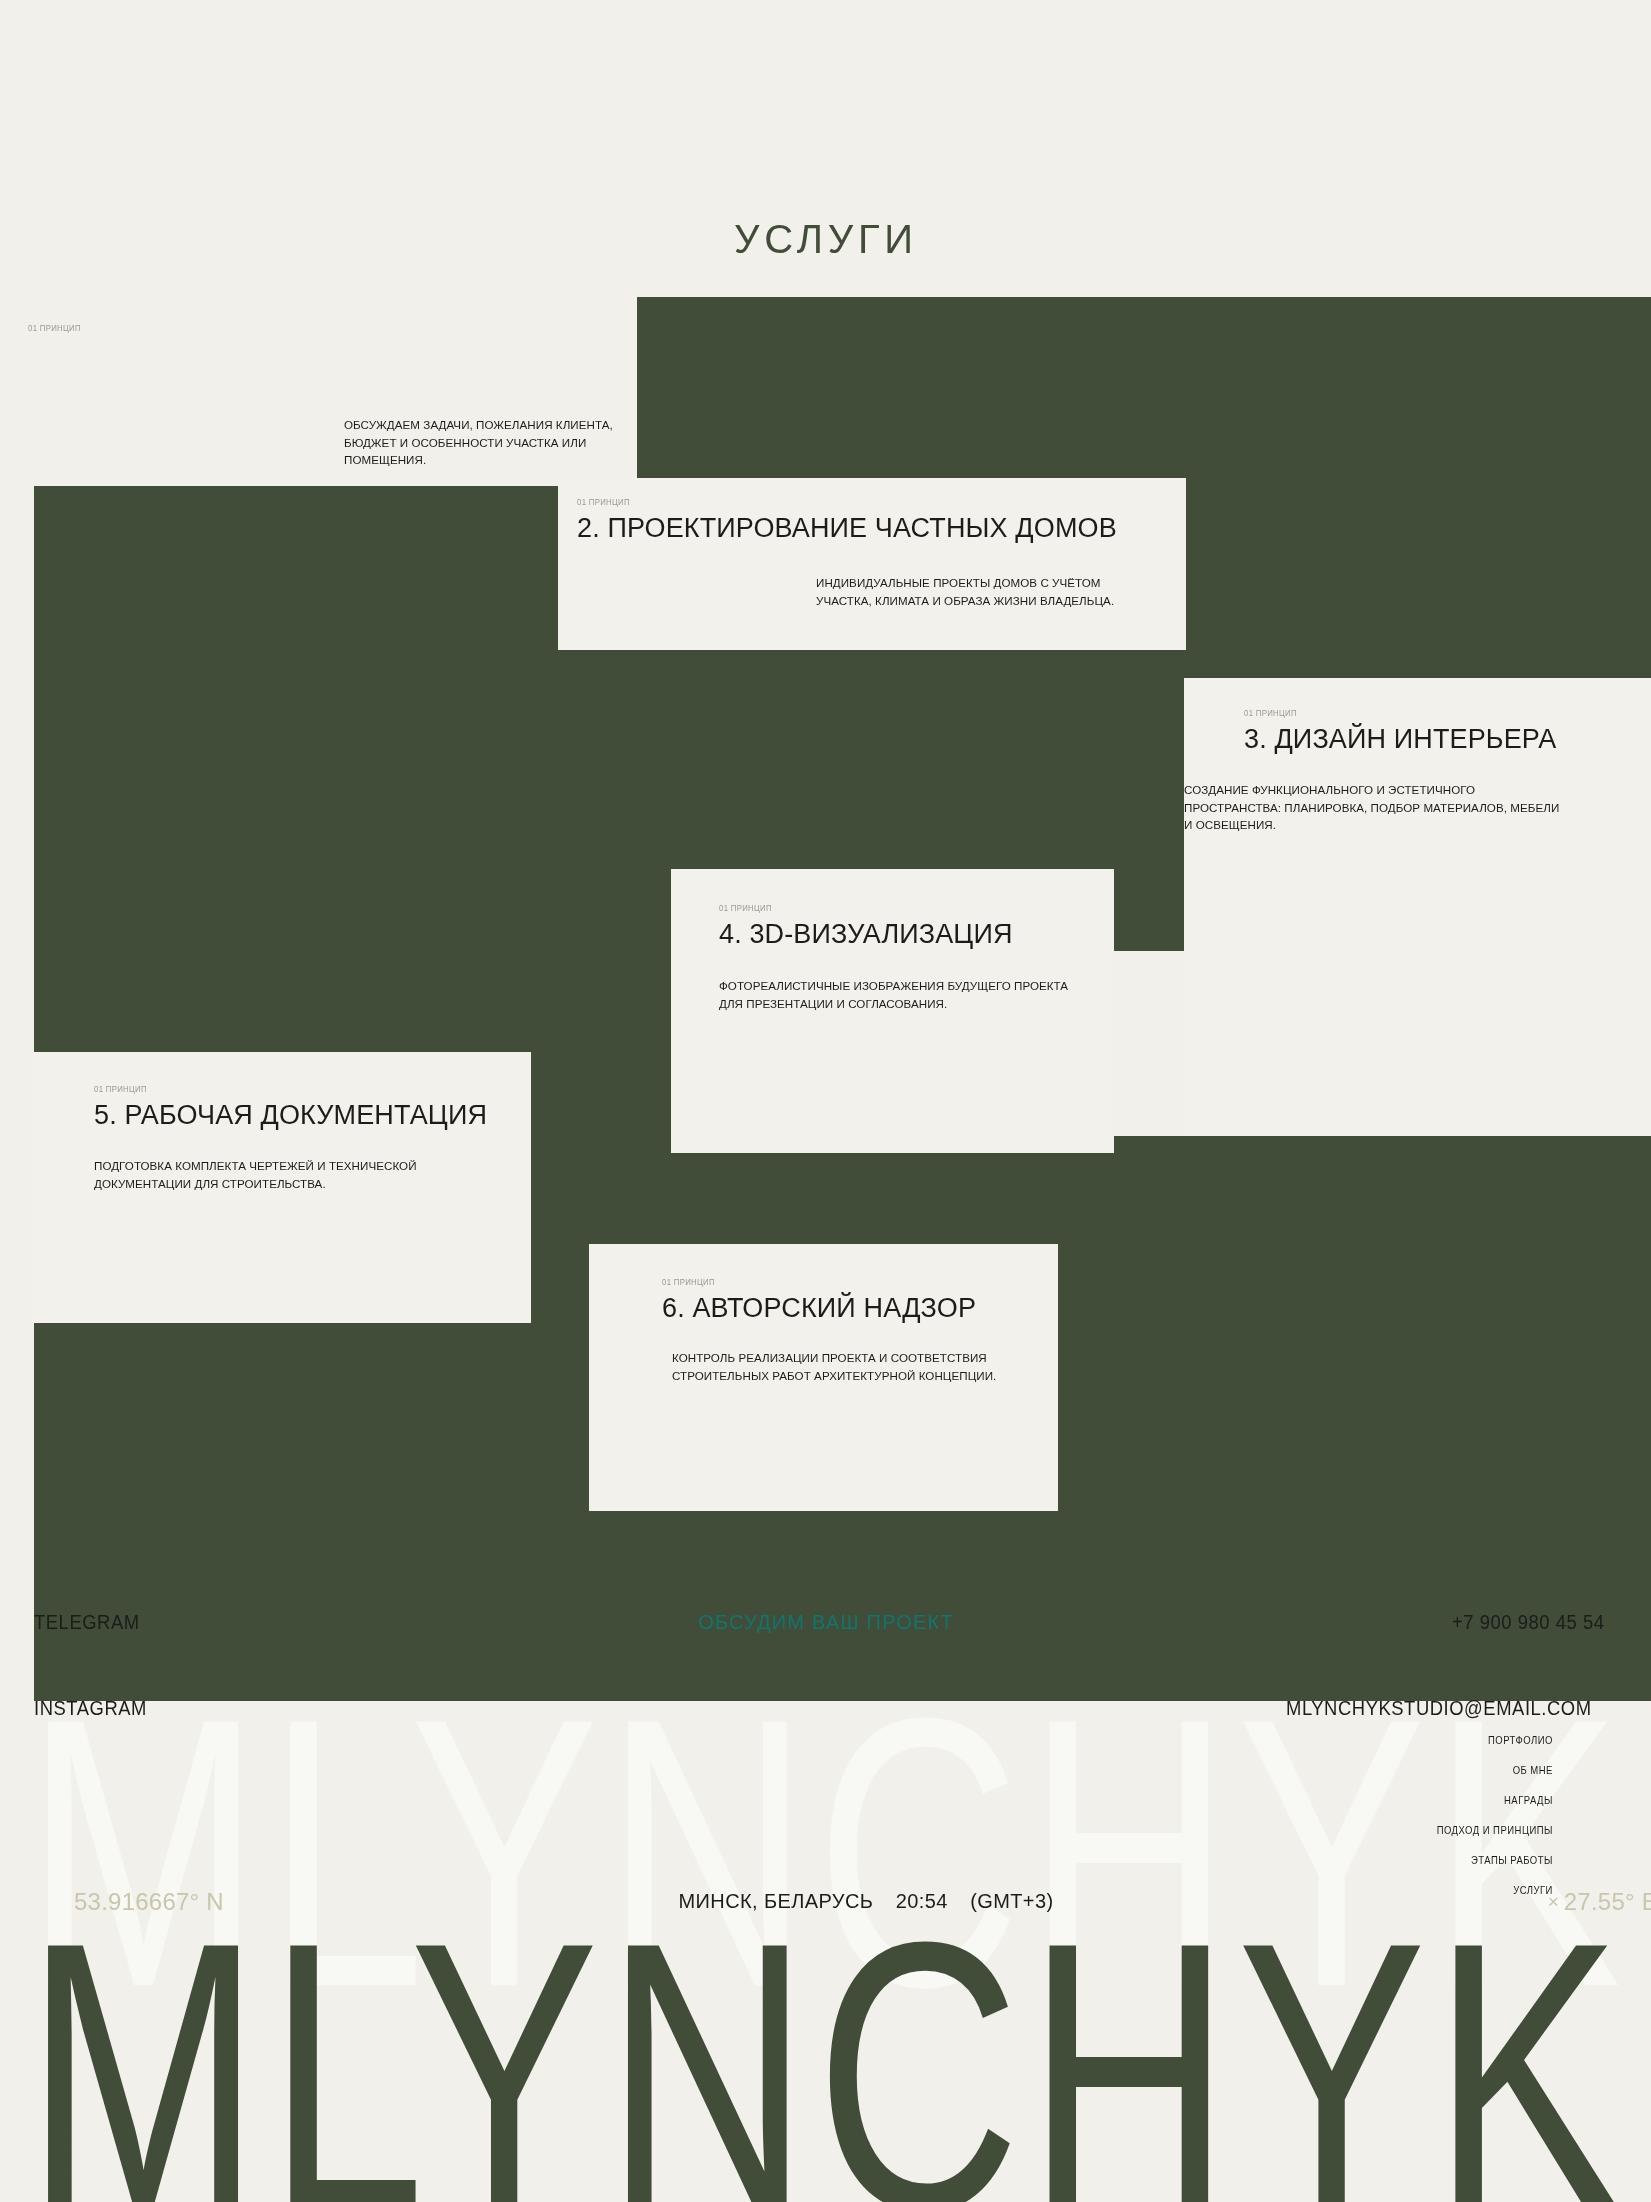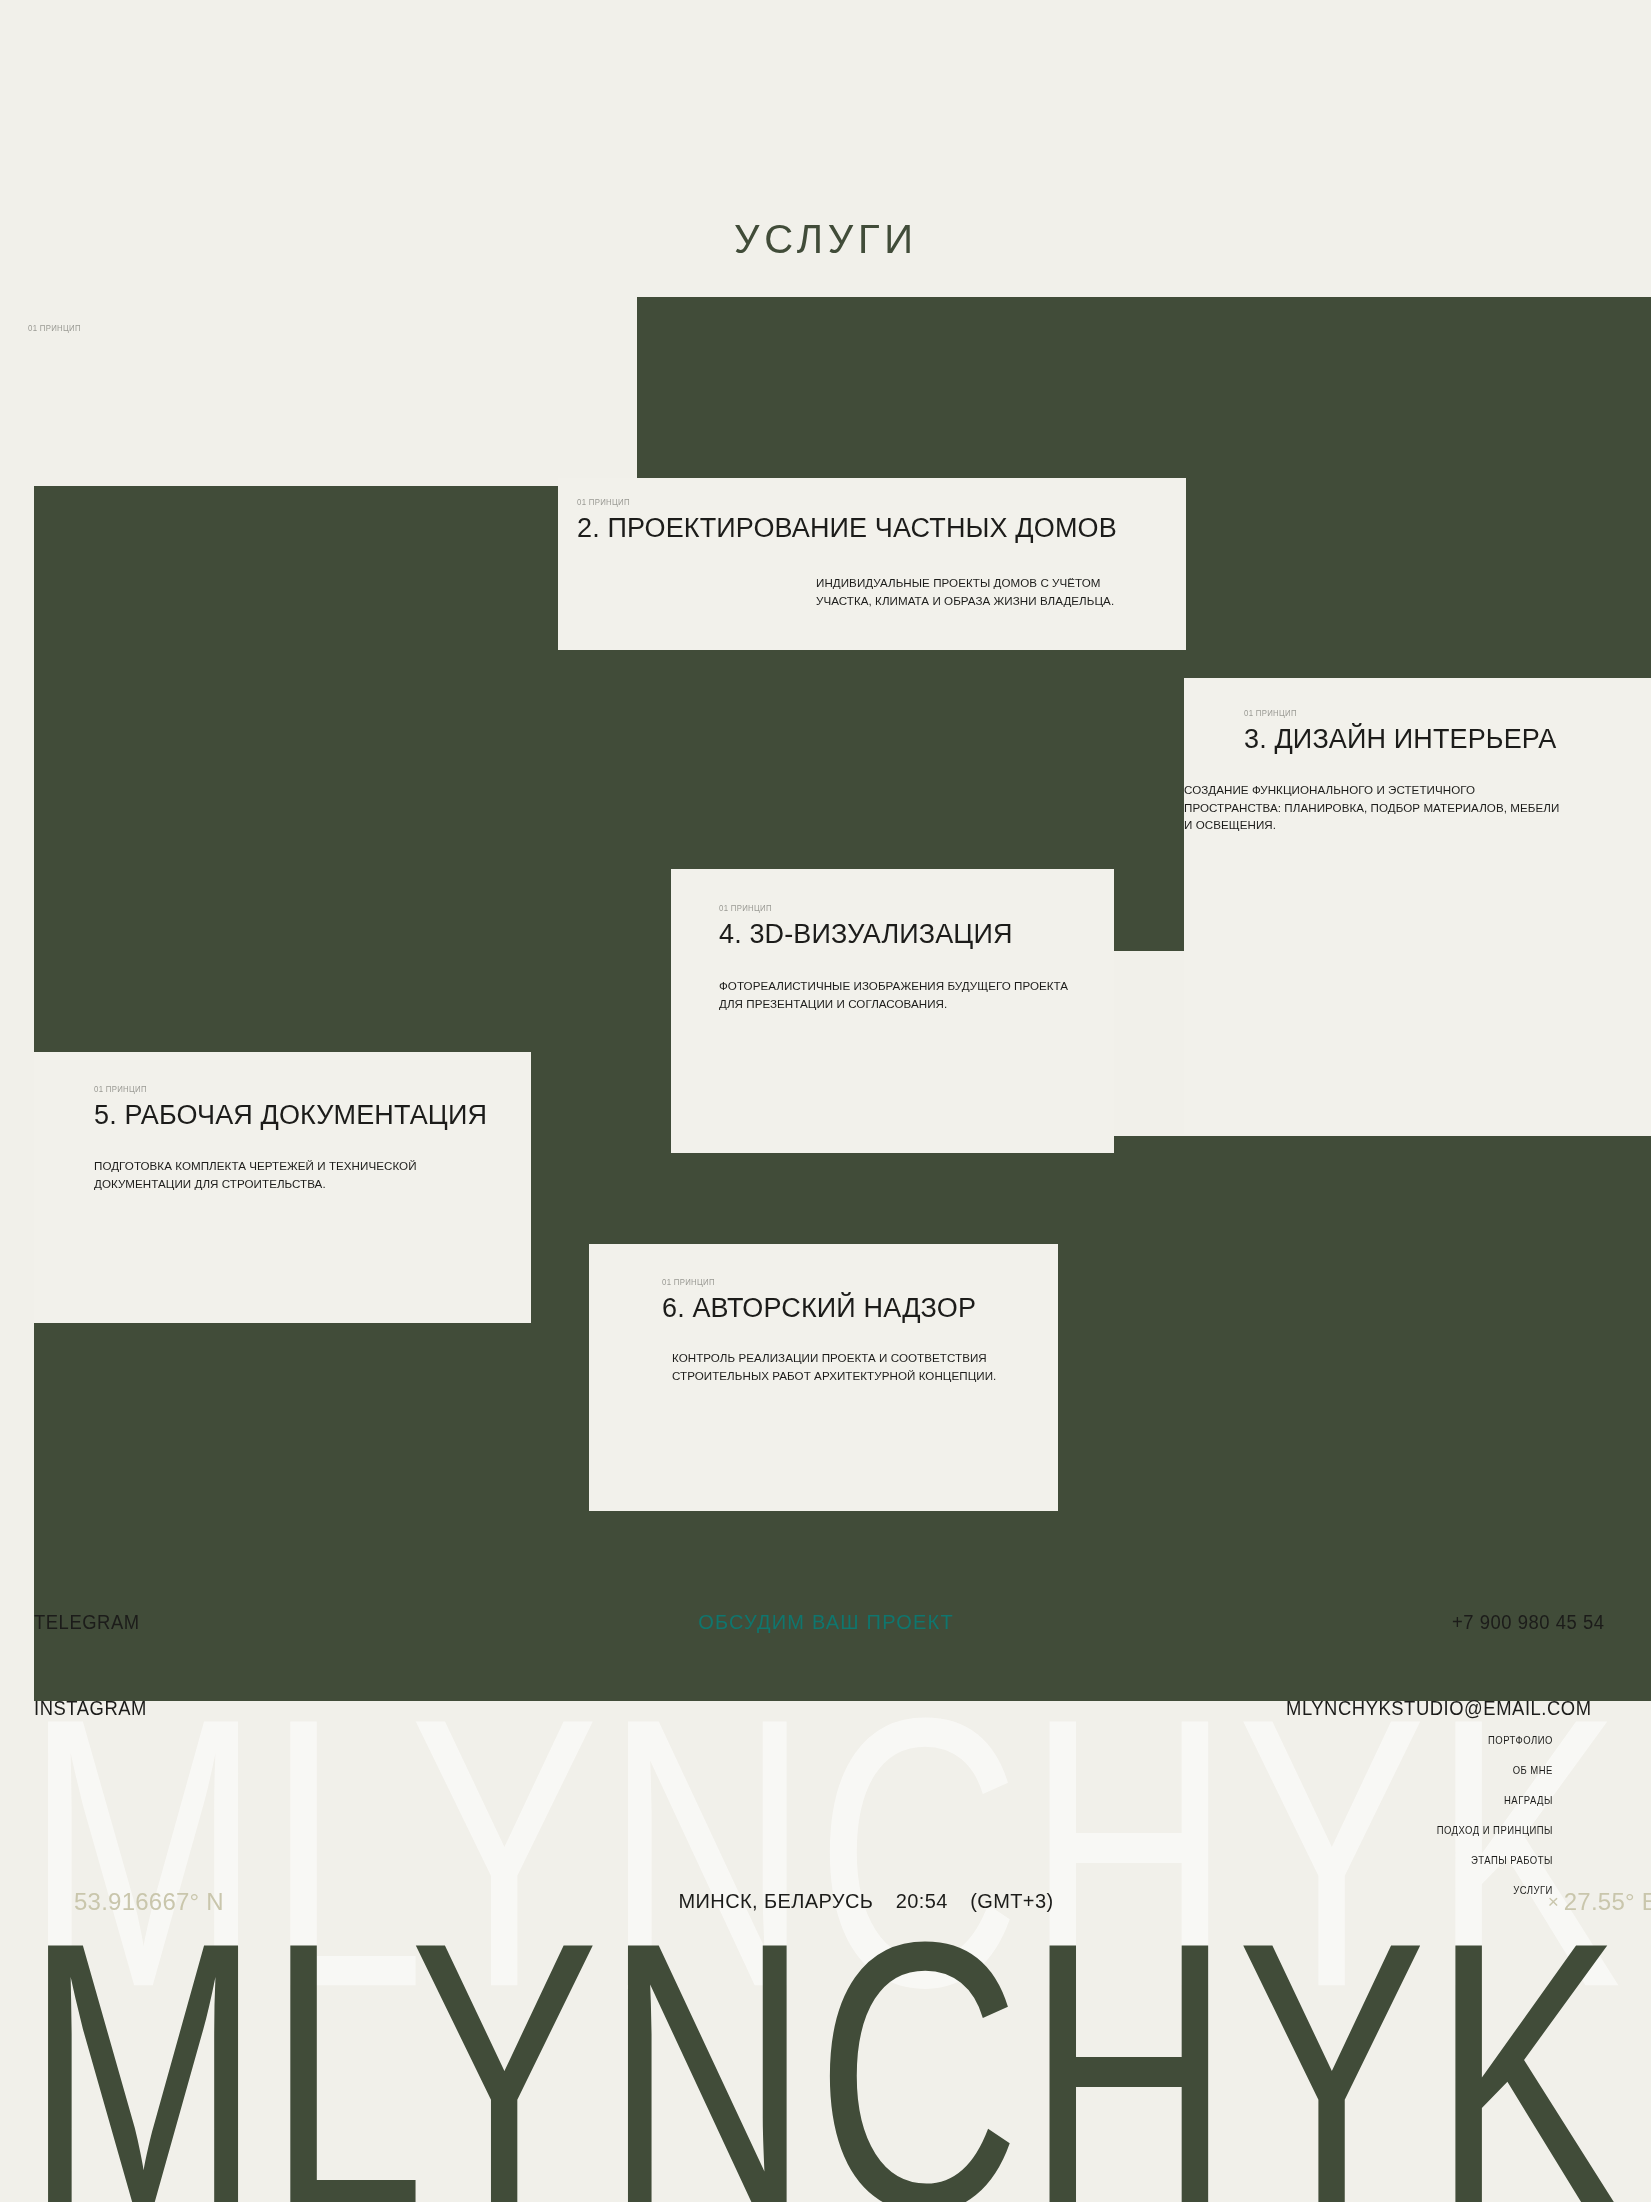--- a/index.html
+++ b/index.html
@@ -241,20 +241,21 @@
 
   <div class="panel" id="panel-a"></div>
   <div class="panel" id="panel-b"></div>
   <div class="panel" id="panel-c"></div>
   <div class="panel" id="panel-d"></div>
 
   <div class="card" id="card-1">
     <div class="head">
       <div class="eyebrow">01 ПРИНЦИП</div>
     </div>
+    <div class="desc">ОБСУЖДАЕМ ЗАДАЧИ, ПОЖЕЛАНИЯ КЛИЕНТА, БЮДЖЕТ И ОСОБЕННОСТИ УЧАСТКА ИЛИ ПОМЕЩЕНИЯ.</div>
   </div>
 
   <div class="card" id="card-2">
     <div class="head">
       <div class="eyebrow">01 ПРИНЦИП</div>
       <div class="title">2. ПРОЕКТИРОВАНИЕ ЧАСТНЫХ ДОМОВ</div>
     </div>
     <div class="desc">ИНДИВИДУАЛЬНЫЕ ПРОЕКТЫ ДОМОВ С УЧЁТОМ УЧАСТКА, КЛИМАТА И ОБРАЗА ЖИЗНИ ВЛАДЕЛЬЦА.</div>
   </div>
 

